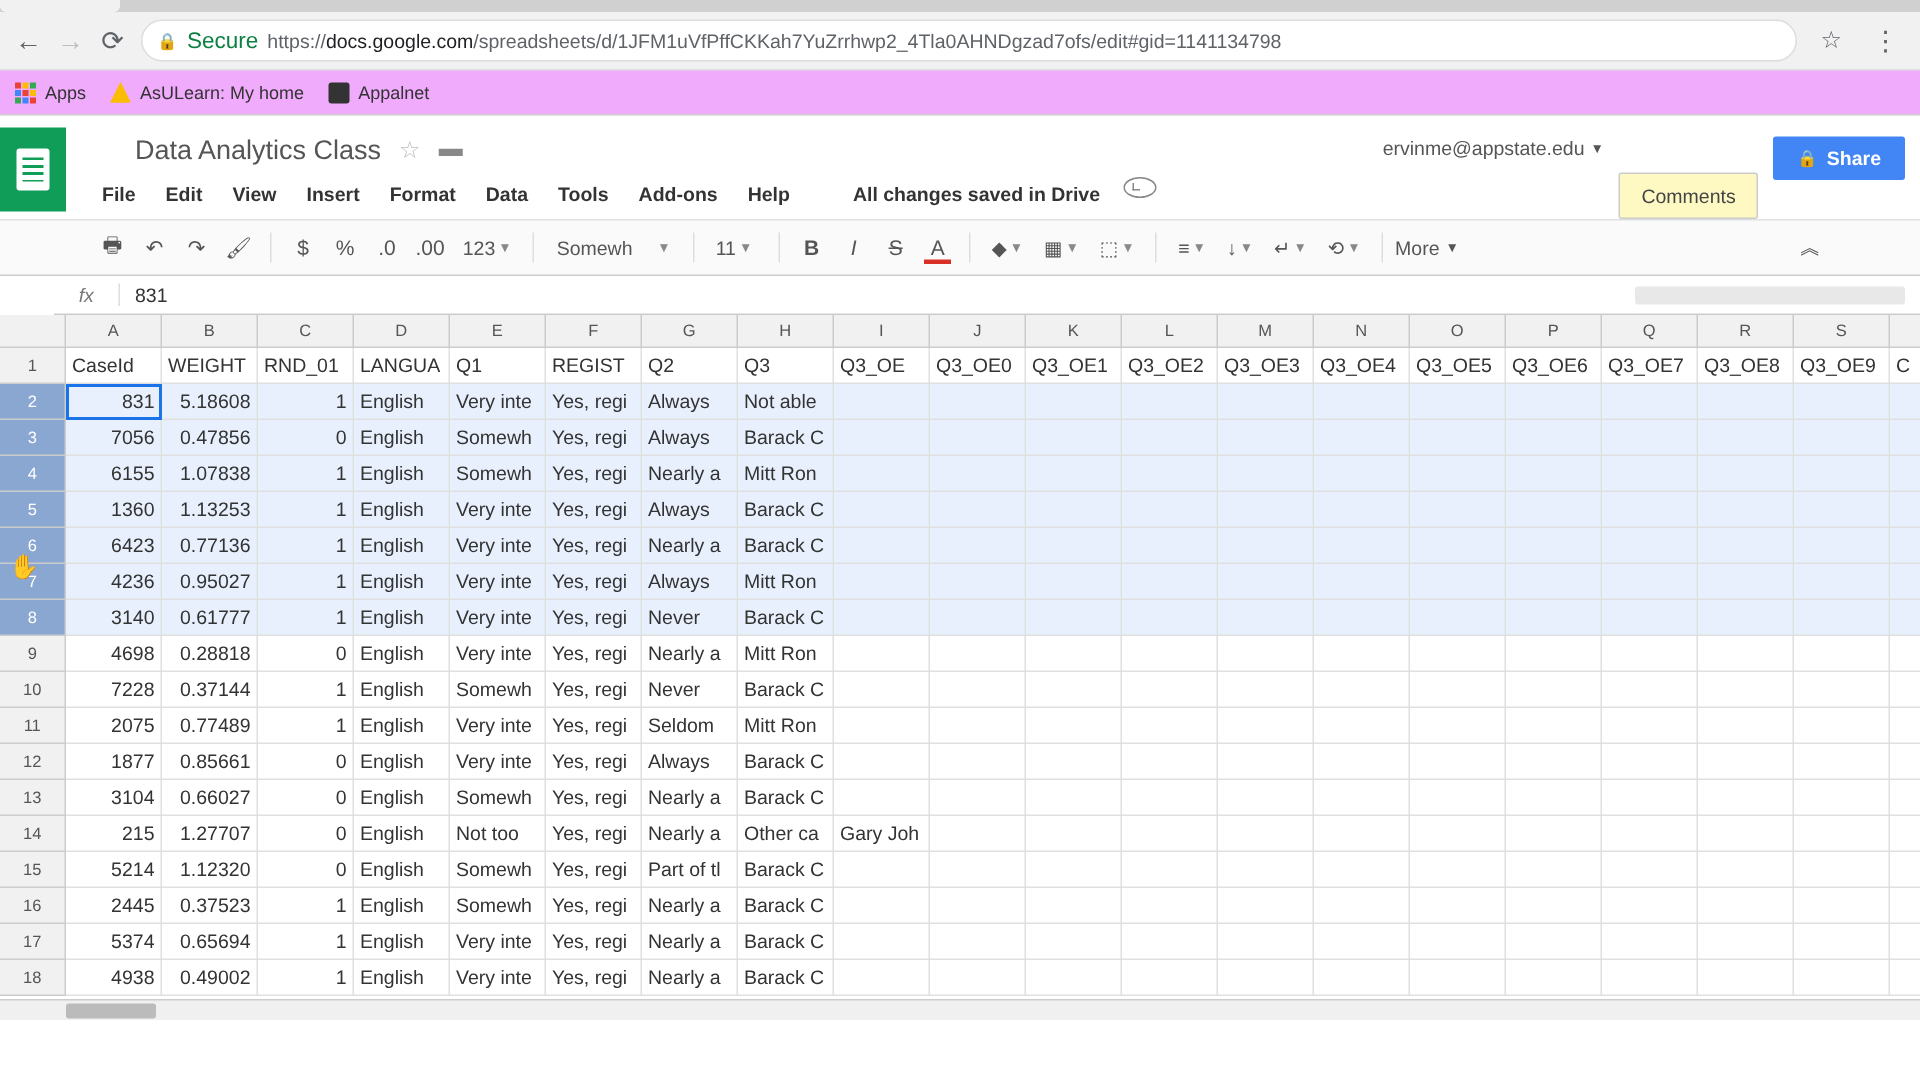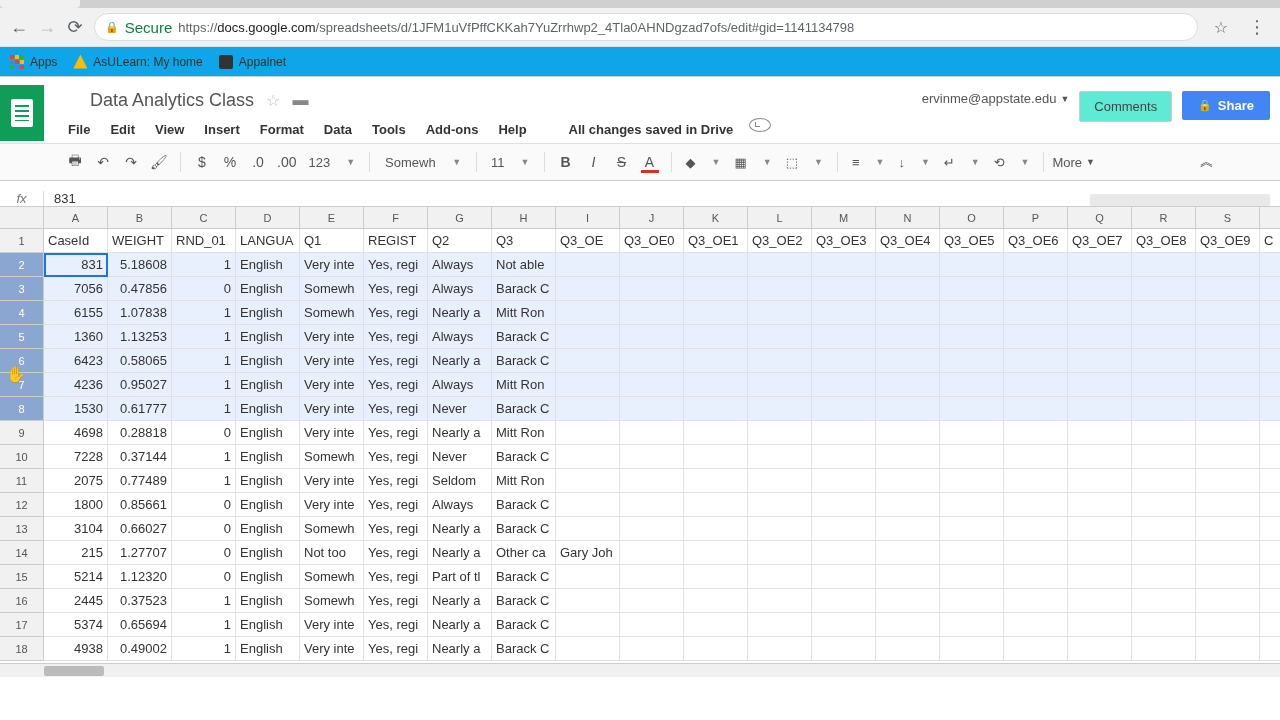--- a/index.html
+++ b/index.html
@@ -13,21 +13,21 @@
 .nav-ico { width: 18px; height: 18px; display: flex; align-items: center; justify-content: center; color: #5f6368; font-size: 18px; }
 .nav-ico.disabled { color: #bdbdbd; }
 .url-box { flex: 1; display: flex; align-items: center; background: #fff; border: 1px solid #ddd; border-radius: 14px; height: 28px; padding: 0 10px; gap: 6px; }
 .secure { color: #0b8043; font-size: 15px; display: flex; align-items: center; gap: 4px; }
 .lock-ico { color: #0b8043; font-size: 11px; }
 .url-text { color: #5f6368; font-size: 13px; white-space: nowrap; overflow: hidden; }
 .url-text .dark { color: #202124; }
 .star-ico { color: #5f6368; font-size: 16px; padding: 0 6px; }
 .dots-ico { color: #5f6368; font-size: 18px; padding: 0 4px; }
 
-.bookmarks { display: flex; align-items: center; padding: 6px 10px; gap: 16px; height: 30px; border-top: 1px solid #e0e0e0; background: #0ea5e9; }
+.bookmarks { display: flex; align-items: center; padding: 6px 10px; gap: 16px; height: 30px; border-top: 1px solid #e0e0e0; background: #f0abfc; }
 .bm-item { display: flex; align-items: center; gap: 6px; font-size: 12px; color: #333; }
 .apps-ico { display: grid; grid-template-columns: repeat(3, 4px); gap: 1px; }
 .apps-ico span { width: 4px; height: 4px; }
 .apps-ico span:nth-child(1){background:#ea4335}.apps-ico span:nth-child(2){background:#fbbc04}.apps-ico span:nth-child(3){background:#34a853}.apps-ico span:nth-child(4){background:#4285f4}.apps-ico span:nth-child(5){background:#ea4335}.apps-ico span:nth-child(6){background:#fbbc04}.apps-ico span:nth-child(7){background:#34a853}.apps-ico span:nth-child(8){background:#4285f4}.apps-ico span:nth-child(9){background:#ea4335}
 .bm-yellow { width: 14px; height: 14px; background: #fbbc04; clip-path: polygon(0 100%, 50% 0, 100% 100%); }
 .bm-dark { width: 14px; height: 14px; background: #333; border-radius: 2px; }
 
 
 .sheets-header { display: flex; align-items: flex-start; padding: 8px 10px 0 0; }
 .sheets-logo { width: 44px; height: 56px; background: #0f9d58; display: flex; align-items: center; justify-content: center; margin-right: 14px; }
@@ -39,39 +39,39 @@
 .star-outline { color: #bbb; font-size: 16px; }
 .folder-ico { color: #888; font-size: 16px; }
 .menu-bar { display: flex; align-items: center; gap: 0; height: 28px; font-weight: bold; }
 .menu-bar span { padding: 4px 10px; font-size: 13px; color: #333; }
 .save-status { color: #777; margin-left: 12px; display: flex; align-items: flex-start; gap: 6px; }
 .history-ico { border: 1.5px solid #888; border-radius: 50%; width: 14px; height: 14px; position: relative; }
 .history-ico::after { content:''; position:absolute; width:4px; height:4px; border-left:1.5px solid #888; border-bottom:1.5px solid #888; top:3px; left:5px; }
 
 .header-right { display: flex; align-items: flex-start; gap: 10px; padding-top: 6px; }
 .user-email { font-size: 13px; color: #555; display: flex; align-items: center; gap: 4px; }
-.comments-btn { border: 1px solid #ccc; background: #5eead4; padding: 7px 14px; font-size: 13px; color: #444; border-radius: 2px; }
+.comments-btn { border: 1px solid #ccc; background: #fef9c3; padding: 7px 14px; font-size: 13px; color: #444; border-radius: 2px; margin-top: 24px; }
 .share-btn { background: #4285f4; color: #fff; padding: 7px 16px; font-size: 13px; font-weight: bold; border-radius: 2px; display: flex; align-items: center; gap: 6px; }
 .share-lock { font-size: 11px; }
 
 
 .toolbar { display: flex; align-items: center; padding: 6px 10px; gap: 2px; border-top: 1px solid #e0e0e0; border-bottom: 1px solid #ccc; background: #fafafa; height: 38px; }
 .tb-btn { min-width: 26px; height: 26px; display: flex; align-items: center; justify-content: center; color: #555; font-size: 14px; padding: 0 4px; }
 .tb-sep { width: 1px; height: 20px; background: #ddd; margin: 0 6px; }
-.tb-dd { display: flex; align-items: center; gap: 16px; padding: 0 6px; color: #555; }
+.tb-dd { display: flex; align-items: center; gap: 2px; padding: 0 6px; color: #555; }
 .tb-dd .caret { font-size: 9px; color: #888; }
 .font-sel { min-width: 90px; border: 1px solid transparent; }
 .size-sel { min-width: 40px; }
 .text-color { position: relative; }
 .text-color::after { content:''; position:absolute; bottom:2px; left:4px; right:4px; height:3px; background:#d93025; }
 .more-btn { font-size: 13px; color: #555; display: flex; align-items: center; gap: 4px; }
 .collapse-ico { margin-left: auto; margin-right: 50px; }
 
 
-.formula-bar { display: flex; align-items: flex-end; border-bottom: 1px solid #ccc; height: 26px; }
+.formula-bar { display: flex; align-items: center; border-bottom: 1px solid #ccc; height: 26px; margin-left: 36px; }
 .fx-label { width: 44px; text-align: center; font-style: italic; color: #777; font-size: 13px; border-right: 1px solid #ddd; }
 .fx-input { flex: 1; padding: 0 10px; font-size: 13px; color: #333; }
 .fx-right { width: 180px; height: 12px; background: #e8e8e8; margin-right: 10px; border-radius: 2px; }
 
 
 .sheet-container { position: relative; height: 470px; overflow: hidden; }
 .sheet { display: grid; grid-template-columns: 44px repeat(20, 64px); font-size: 13px; }
 .col-hdr, .row-hdr, .corner { background: #f1f1f1; border-right: 1px solid #ccc; border-bottom: 1px solid #ccc; text-align: center; color: #555; font-size: 11px; display: flex; align-items: center; justify-content: center; height: 22px; }
 .corner { height: 22px; }
 .row-hdr { height: 24px; font-size: 11px; }
@@ -355,21 +355,21 @@
       <div class="cell sel-row"></div>
       <div class="cell sel-row"></div>
       <div class="cell sel-row"></div>
       <div class="cell sel-row"></div>
       <div class="cell sel-row"></div>
       <div class="cell sel-row"></div>
       <div class="cell sel-row"></div>
       <div class="cell sel-row"></div>
       <div class="row-hdr sel">6</div>
       <div class="cell sel-row num">6423</div>
-      <div class="cell sel-row num">0.58065</div>
+      <div class="cell sel-row num">0.77136</div>
       <div class="cell sel-row num">1</div>
       <div class="cell sel-row">English</div>
       <div class="cell sel-row">Very inte</div>
       <div class="cell sel-row">Yes, regi</div>
       <div class="cell sel-row">Nearly a</div>
       <div class="cell sel-row">Barack C</div>
       <div class="cell sel-row"></div>
       <div class="cell sel-row"></div>
       <div class="cell sel-row"></div>
       <div class="cell sel-row"></div>
@@ -396,21 +396,21 @@
       <div class="cell sel-row"></div>
       <div class="cell sel-row"></div>
       <div class="cell sel-row"></div>
       <div class="cell sel-row"></div>
       <div class="cell sel-row"></div>
       <div class="cell sel-row"></div>
       <div class="cell sel-row"></div>
       <div class="cell sel-row"></div>
       <div class="cell sel-row"></div>
       <div class="row-hdr sel">8</div>
-      <div class="cell sel-row num">1530</div>
+      <div class="cell sel-row num">3140</div>
       <div class="cell sel-row num">0.61777</div>
       <div class="cell sel-row num">1</div>
       <div class="cell sel-row">English</div>
       <div class="cell sel-row">Very inte</div>
       <div class="cell sel-row">Yes, regi</div>
       <div class="cell sel-row">Never</div>
       <div class="cell sel-row">Barack C</div>
       <div class="cell sel-row"></div>
       <div class="cell sel-row"></div>
       <div class="cell sel-row"></div>
@@ -480,21 +480,21 @@
       <div class="cell"></div>
       <div class="cell"></div>
       <div class="cell"></div>
       <div class="cell"></div>
       <div class="cell"></div>
       <div class="cell"></div>
       <div class="cell"></div>
       <div class="cell"></div>
       <div class="cell"></div>
       <div class="row-hdr">12</div>
-      <div class="cell num">1800</div>
+      <div class="cell num">1877</div>
       <div class="cell num">0.85661</div>
       <div class="cell num">0</div>
       <div class="cell">English</div>
       <div class="cell">Very inte</div>
       <div class="cell">Yes, regi</div>
       <div class="cell">Always</div>
       <div class="cell">Barack C</div>
       <div class="cell"></div>
       <div class="cell"></div>
       <div class="cell"></div>

